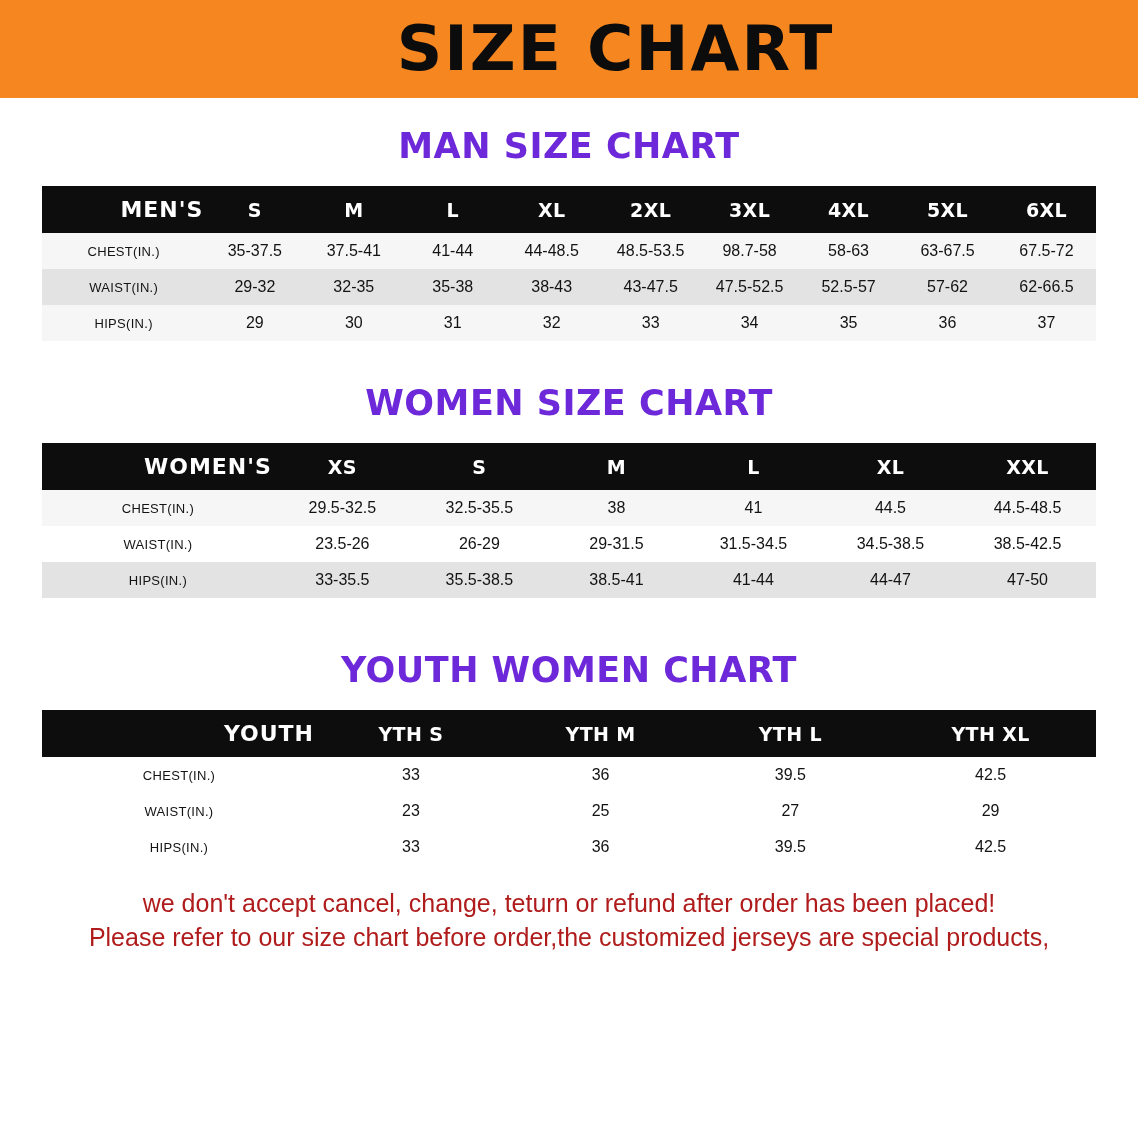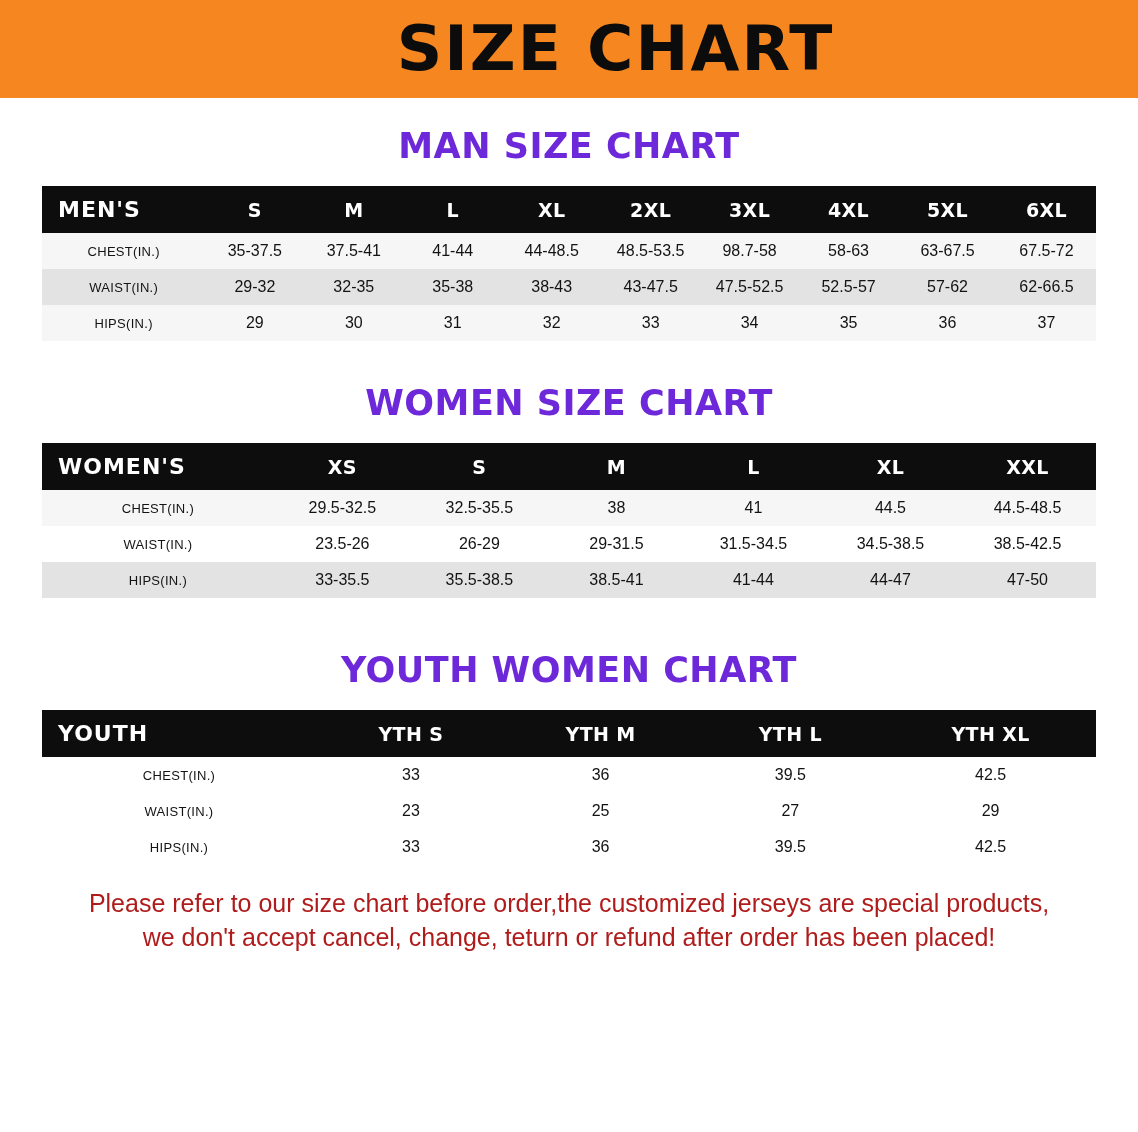--- a/index.html
+++ b/index.html
@@ -69,21 +69,21 @@
     background: #0d0d0d;
     color: #ffffff;
     font-family: "DejaVu Sans", sans-serif;
     font-weight: bold;
     font-size: 19px;
     padding: 11px 2px;
     text-align: center;
     letter-spacing: 0.4px;
   }
   table.size thead th.rowhead {
-    text-align: left;
+    text-align: right;
     padding-left: 16px;
     font-size: 22px;
     letter-spacing: 1px;
   }
   table.size tbody td {
     font-size: 16px;
     text-align: center;
     padding: 9px 2px;
     color: #131313;
     font-family: "Liberation Sans", sans-serif;
@@ -292,17 +292,17 @@
           <td>33</td>
           <td>36</td>
           <td>39.5</td>
           <td>42.5</td>
         </tr>
       </tbody>
     </table>
   </div>
 
   <div class="note">
+    <div>we don't accept cancel, change, teturn or refund after order has been placed!</div>
     <div>Please refer to our size chart before order,the customized jerseys are special products,</div>
-    <div>we don't accept cancel, change, teturn or refund after order has been placed!</div>
   </div>
 
 </div>
 
 </body></html>

